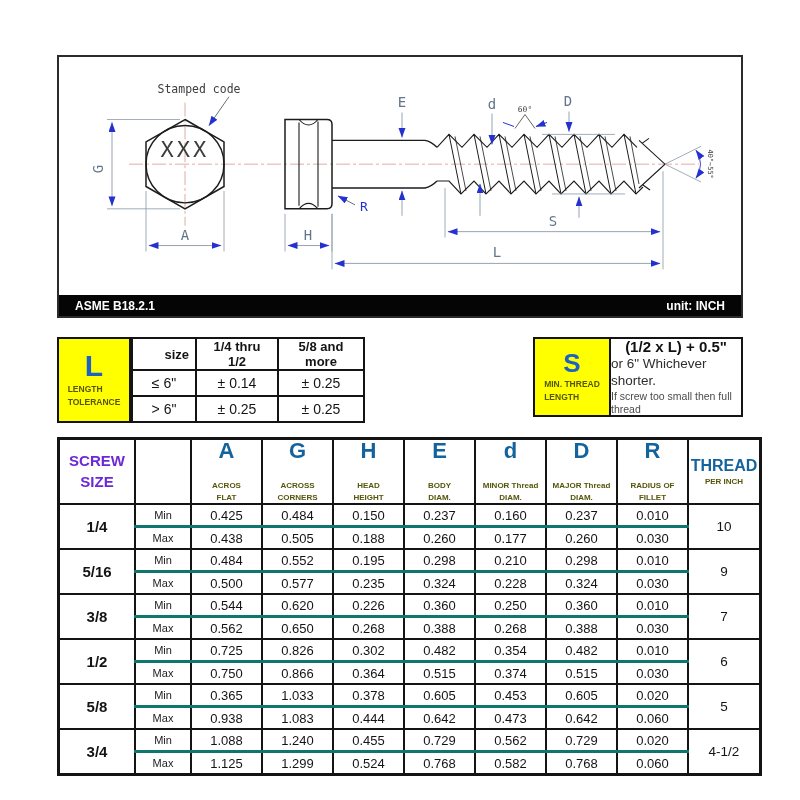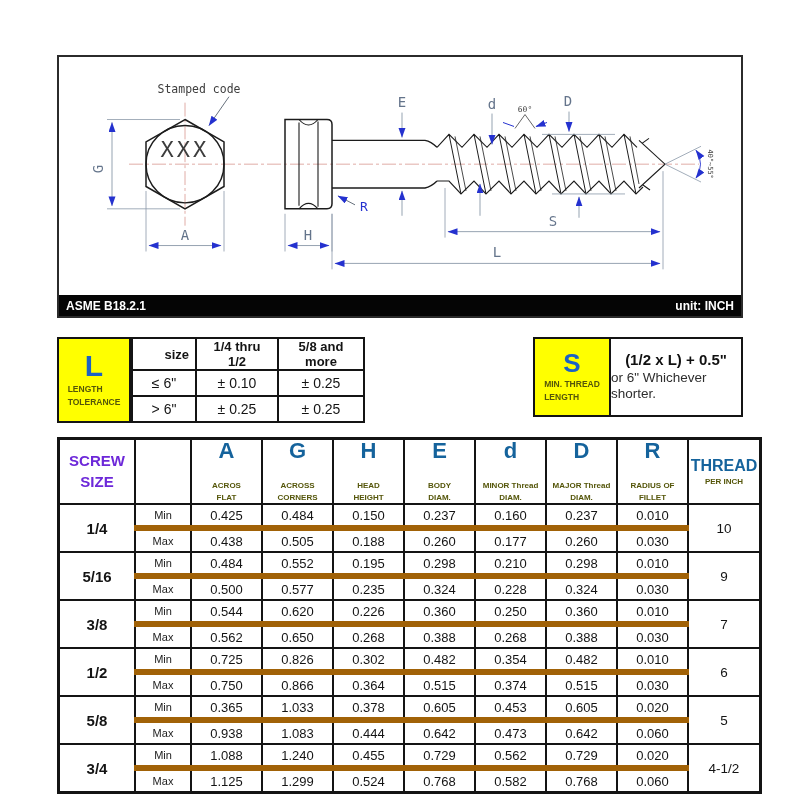--- a/index.html
+++ b/index.html
@@ -4,21 +4,21 @@
 <style>
   html,body{margin:0;padding:0;background:#fff;}
   .page{position:relative;width:800px;height:800px;background:#ffffff;overflow:hidden;
         font-family:"Liberation Sans",sans-serif;color:#141414;}
 
   
   .frame{position:absolute;left:57px;top:55px;width:686px;height:263px;
          border:2px solid #2b2b2b;box-sizing:border-box;display:flex;flex-direction:column;}
   .frame svg{flex:1 1 auto;display:block;}
   .std-bar{height:21px;background:#050505;color:#fff;display:flex;align-items:center;
-           justify-content:space-between;padding:0 7px;font-size:12px;font-weight:bold;}
+           justify-content:space-between;padding:0 16px;font-size:12px;font-weight:bold;}
 
   
   .tolwrap{position:absolute;left:57px;top:337px;display:flex;}
   .ybox{width:74px;background:#ffff00;border:2px solid #141414;box-sizing:border-box;
         display:flex;flex-direction:column;align-items:center;justify-content:center;}
   .ybox .big{font-size:30px;font-weight:bold;color:#1b62c4;line-height:1;}
   .ybox .sub{font-size:8.5px;font-weight:bold;color:#55560a;line-height:1.5;margin-top:2px;}
   table.tol{border-collapse:collapse;table-layout:fixed;}
   table.tol th,table.tol td{border:2px solid #141414;text-align:center;background:#fff;
         font-size:14px;height:24px;padding:0 6px;}
@@ -46,21 +46,21 @@
   th.col .letter{font-size:22px;font-weight:bold;color:#15639c;line-height:1;}
   th.col .csub{font-size:8px;font-weight:bold;color:#55560a;line-height:1.45;margin-top:18px;}
   th.thrh{width:70px;background:#ffff00;}
   th.thrh .tl1{font-size:16px;font-weight:bold;color:#15639c;line-height:1.1;}
   th.thrh .tl2{font-size:8px;font-weight:bold;color:#55560a;margin-top:3px;}
   td.size{font-size:15px;font-weight:bold;}
   td.mm{font-size:11px;color:#222;}
   td.val{font-size:13px;}
   td.thr{font-size:13.5px;}
   tr.minrow td.inner{border-bottom:3px solid #0f766e;}
-  tr.maxrow td.inner{border-top:6px solid #a16207;}
+  tr.maxrow td.inner{border-top:1px solid #a16207;}
 
   
   .dimtxt{font-family:"DejaVu Sans Mono",monospace;fill:#64748b;font-size:14px;}
   .notetxt{font-family:"DejaVu Sans Mono",monospace;fill:#3d3d3d;}
 </style>
 </head>
 <body>
 
 <div class="page">
 
@@ -184,21 +184,21 @@
       <thead>
         <tr>
           <th class="sz" style="width:50px">size</th>
           <th style="width:68px">1/4 thru 1/2</th>
           <th style="width:72px">5/8 and more</th>
         </tr>
       </thead>
       <tbody id="tol-rows">
           <tr>
             <td>≤ 6"</td>
-            <td>± 0.10</td>
+            <td>± 0.14</td>
             <td>± 0.25</td>
           </tr>
           <tr>
             <td>&gt; 6"</td>
             <td>± 0.25</td>
             <td>± 0.25</td>
           </tr>
         </tbody>
     </table>
   </div>
@@ -207,20 +207,21 @@
     <div class="ybox">
       <div class="big">S</div>
       <div class="sub">
         <span>MIN. THREAD</span><br>
         <span>LENGTH</span>
       </div>
     </div>
     <div class="sform">
       <div class="f1">(1/2 x L) + 0.5"</div>
       <div class="f2">or 6" Whichever shorter.</div>
+      <div class="f3">If screw too small then full thread</div>
     </div>
   </div>
 
   <table class="main">
     <thead>
       <tr id="main-head">
         <th class="corner">
           <span>SCREW</span><br>
           <span>SIZE</span>
         </th>

